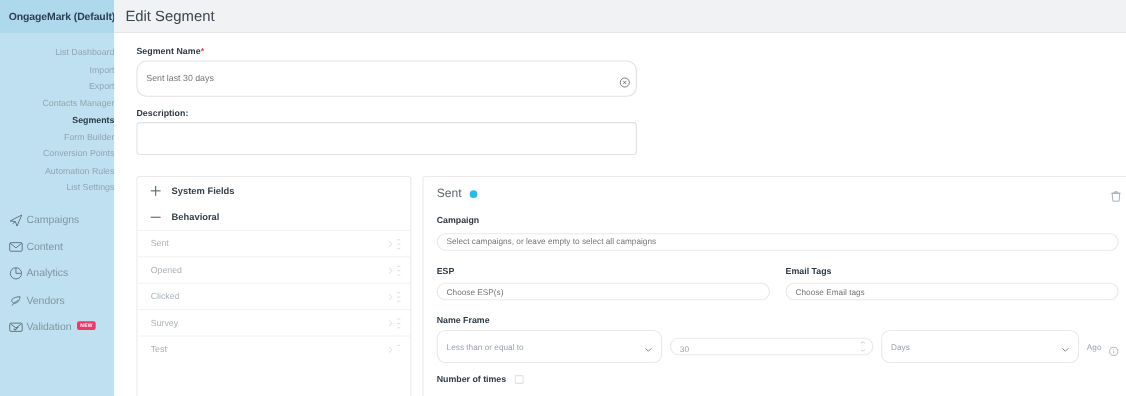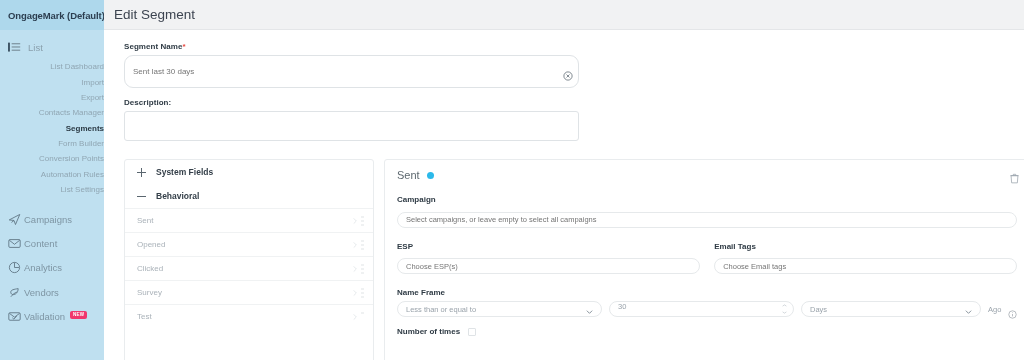--- a/index.html
+++ b/index.html
@@ -207,40 +207,40 @@
     outline:none;
     background:#fff;
     font-family: "Liberation Sans", sans-serif;
   }
   .two-col { display:flex; gap: 14px; }
   .two-col > div { flex: 1; }
 
   .tf-row { display:flex; align-items:center; gap:7px; margin-top: 2px; }
   .sel {
     position: relative;
-    height: 16px;
+    height: 30px;
     border: 1px solid #e6e9eb;
     border-radius: 8px;
     font-size: 7.5px;
     color: #9aa3ab;
     display:flex; align-items:center;
     padding: 0 18px 0 8px;
     background:#fff;
     white-space: nowrap;
   }
   .sel .cd { position:absolute; right:8px; top:50%; transform:translateY(-50%); width:7px; height:4px; }
   .sel-op { width: 205px; min-width:205px; }
   .sel-unit { width: 180px; min-width:180px; }
   .num-box {
     position: relative;
     width: 185px; min-width:185px;
     height: 16px;
     border: 1px solid #e6e9eb;
     border-radius: 8px;
-    display:flex; align-items:flex-start;
+    display:flex; align-items:flex-end;
     padding: 0 16px 0 8px;
     font-size: 7.5px;
     color: #9aa3ab;
     background:#fff;
   }
   .spin {
     position:absolute; right:6px; top:50%; transform:translateY(-50%);
     width:5px; height:10px; display:flex; flex-direction:column; justify-content:space-between;
   }
   .ago { font-size: 7.5px; color:#9aa3ab; }
@@ -254,31 +254,20 @@
 <body>
 
 <div id="app">
 
   <div class="sidebar">
     <div class="brand">
       <span>OngageMark (Default)</span>
     </div>
 
     <div class="nav-top">
-      <div class="nav-group-head">
-        <span class="ico">
-          <svg viewBox="0 0 16 16" width="13" height="13">
-              <rect x="0" y="2" width="2.4" height="11" fill="#3f5566"></rect>
-              <rect x="4.5" y="2.6" width="10.5" height="1.5" fill="#7d939f"></rect>
-              <rect x="4.5" y="6.6" width="10.5" height="1.5" fill="#7d939f"></rect>
-              <rect x="4.5" y="10.6" width="10.5" height="1.5" fill="#7d939f"></rect>
-            </svg>
-        </span>
-        <span>List</span>
-      </div>
 
       <div class="nav-sub-wrap">
         <div class="nav-sub-item"><span>List Dashboard</span></div>
         <div class="nav-sub-item"><span>Import</span></div>
         <div class="nav-sub-item"><span>Export</span></div>
         <div class="nav-sub-item"><span>Contacts Manager</span></div>
         <div class="nav-sub-item active"><span>Segments</span></div>
         <div class="nav-sub-item"><span>Form Builder</span></div>
         <div class="nav-sub-item"><span>Conversion Points</span></div>
         <div class="nav-sub-item"><span>Automation Rules</span></div>

